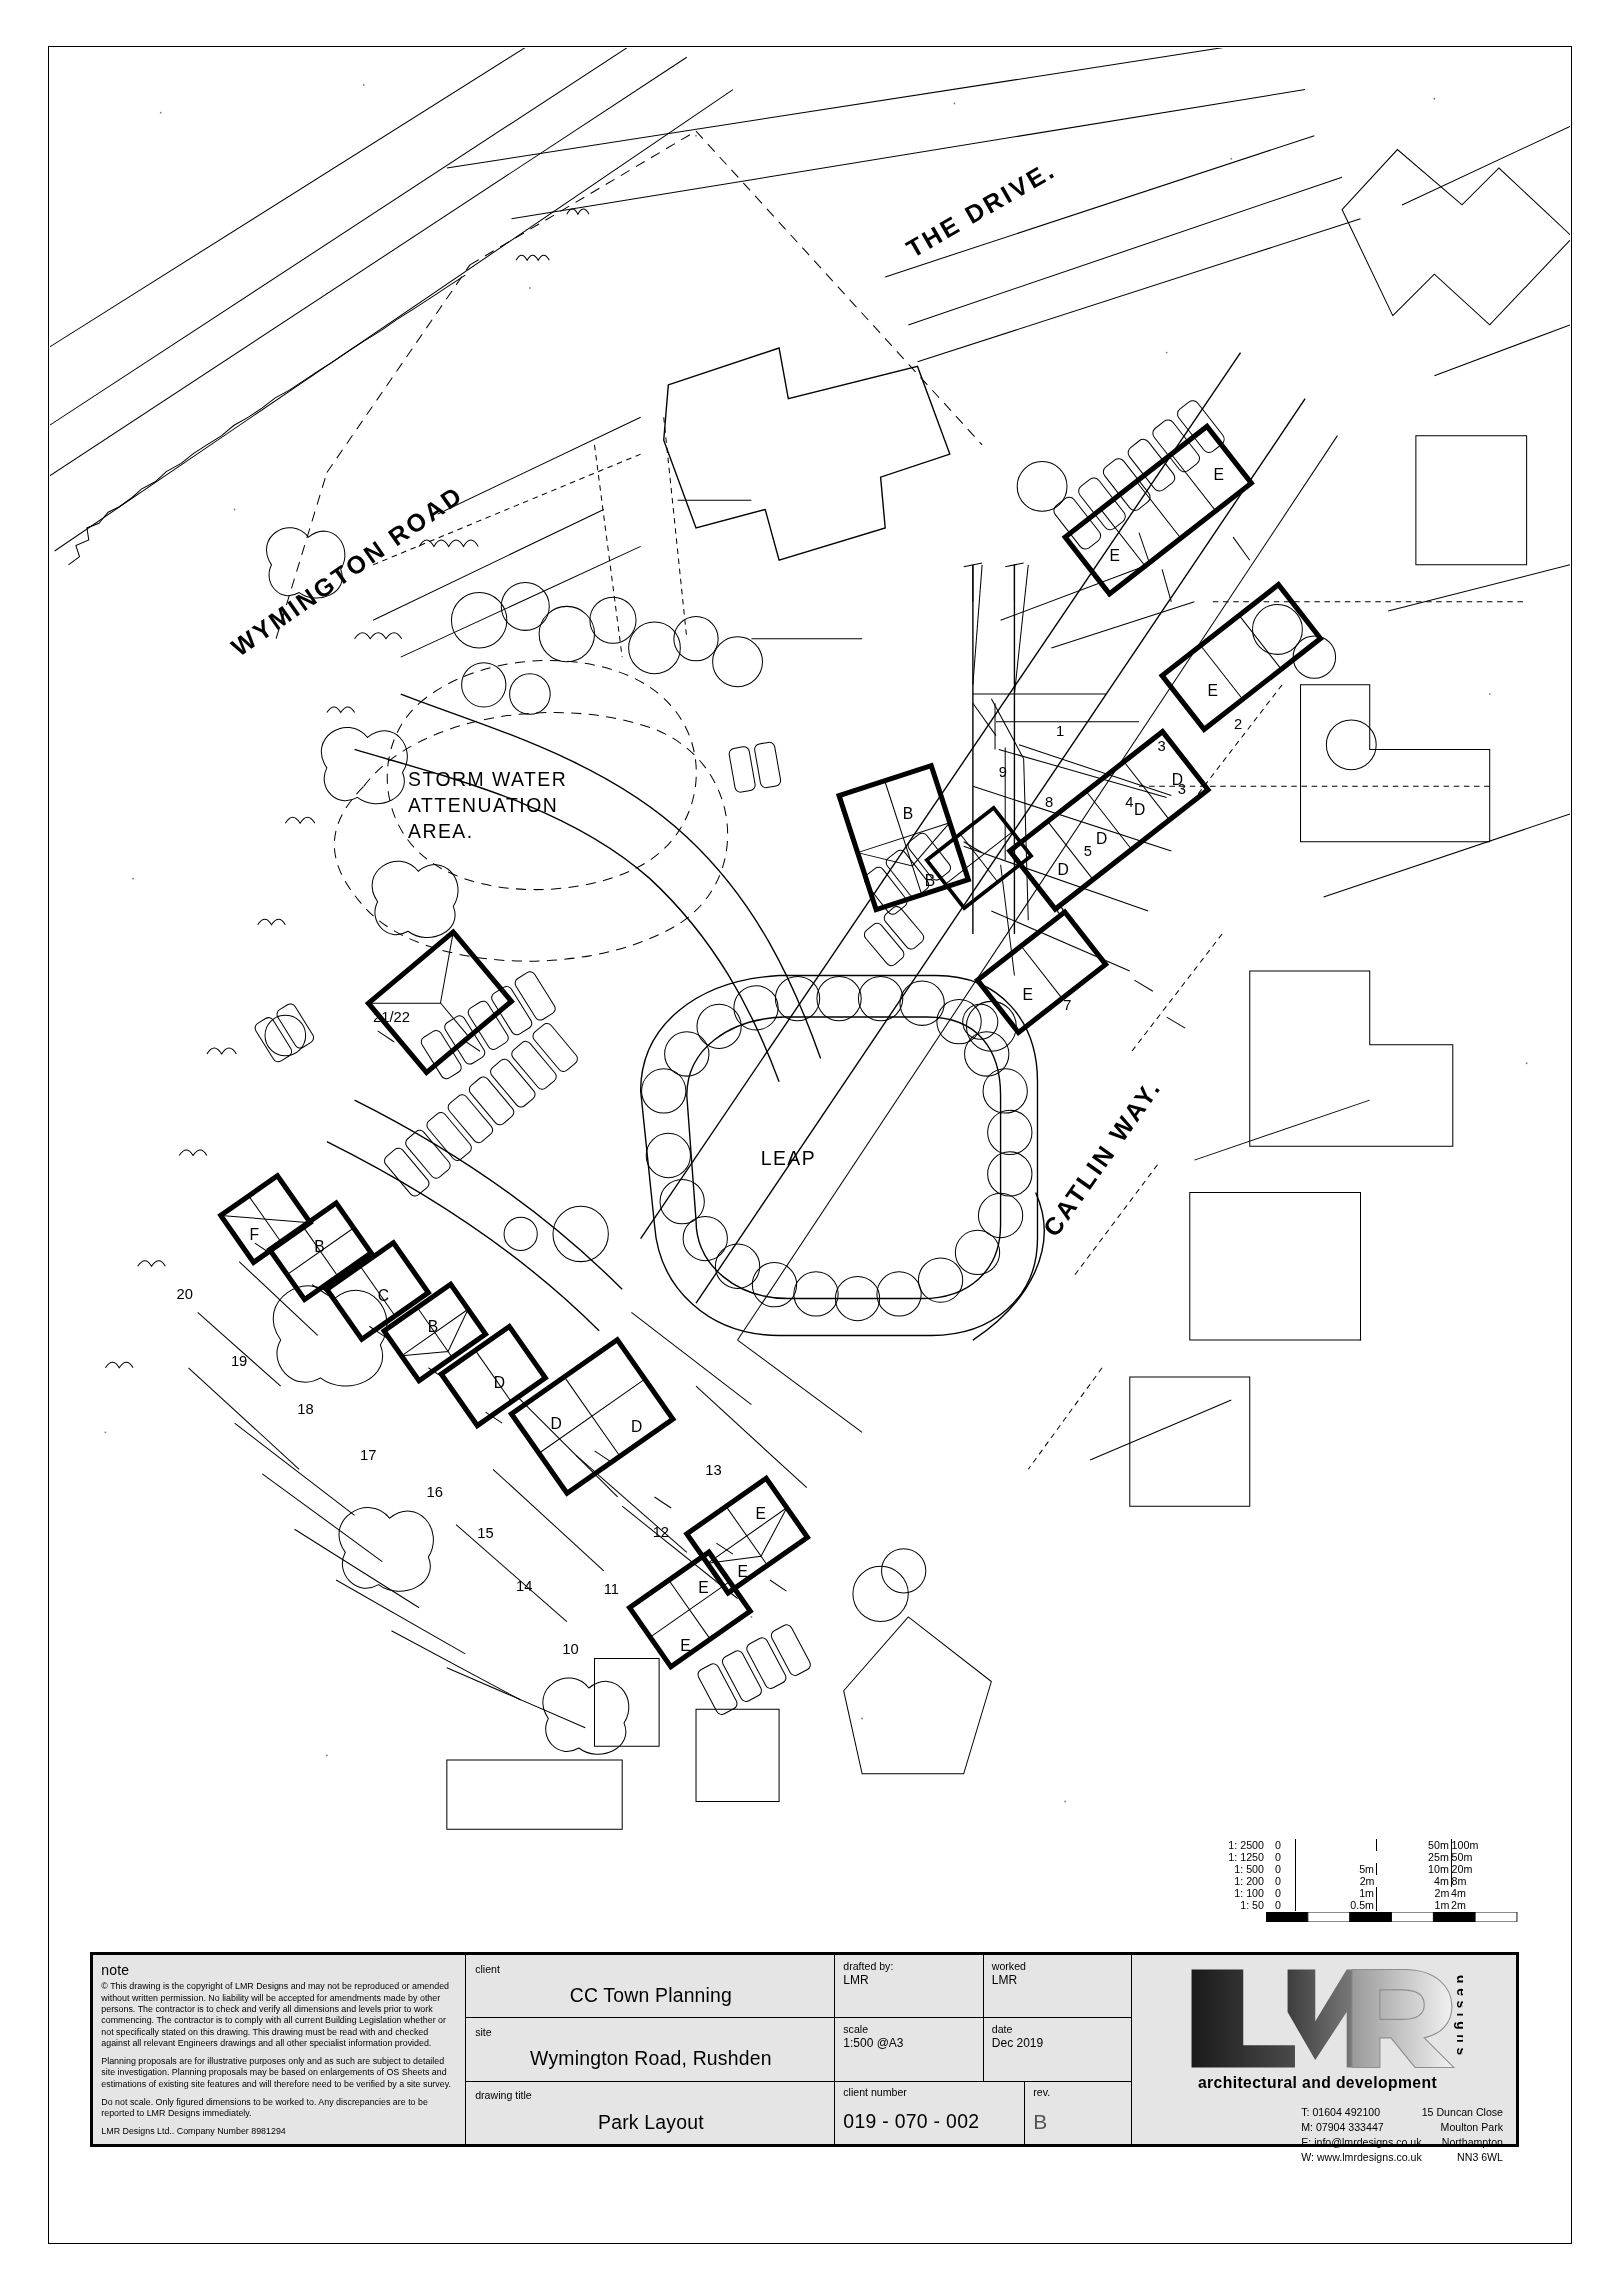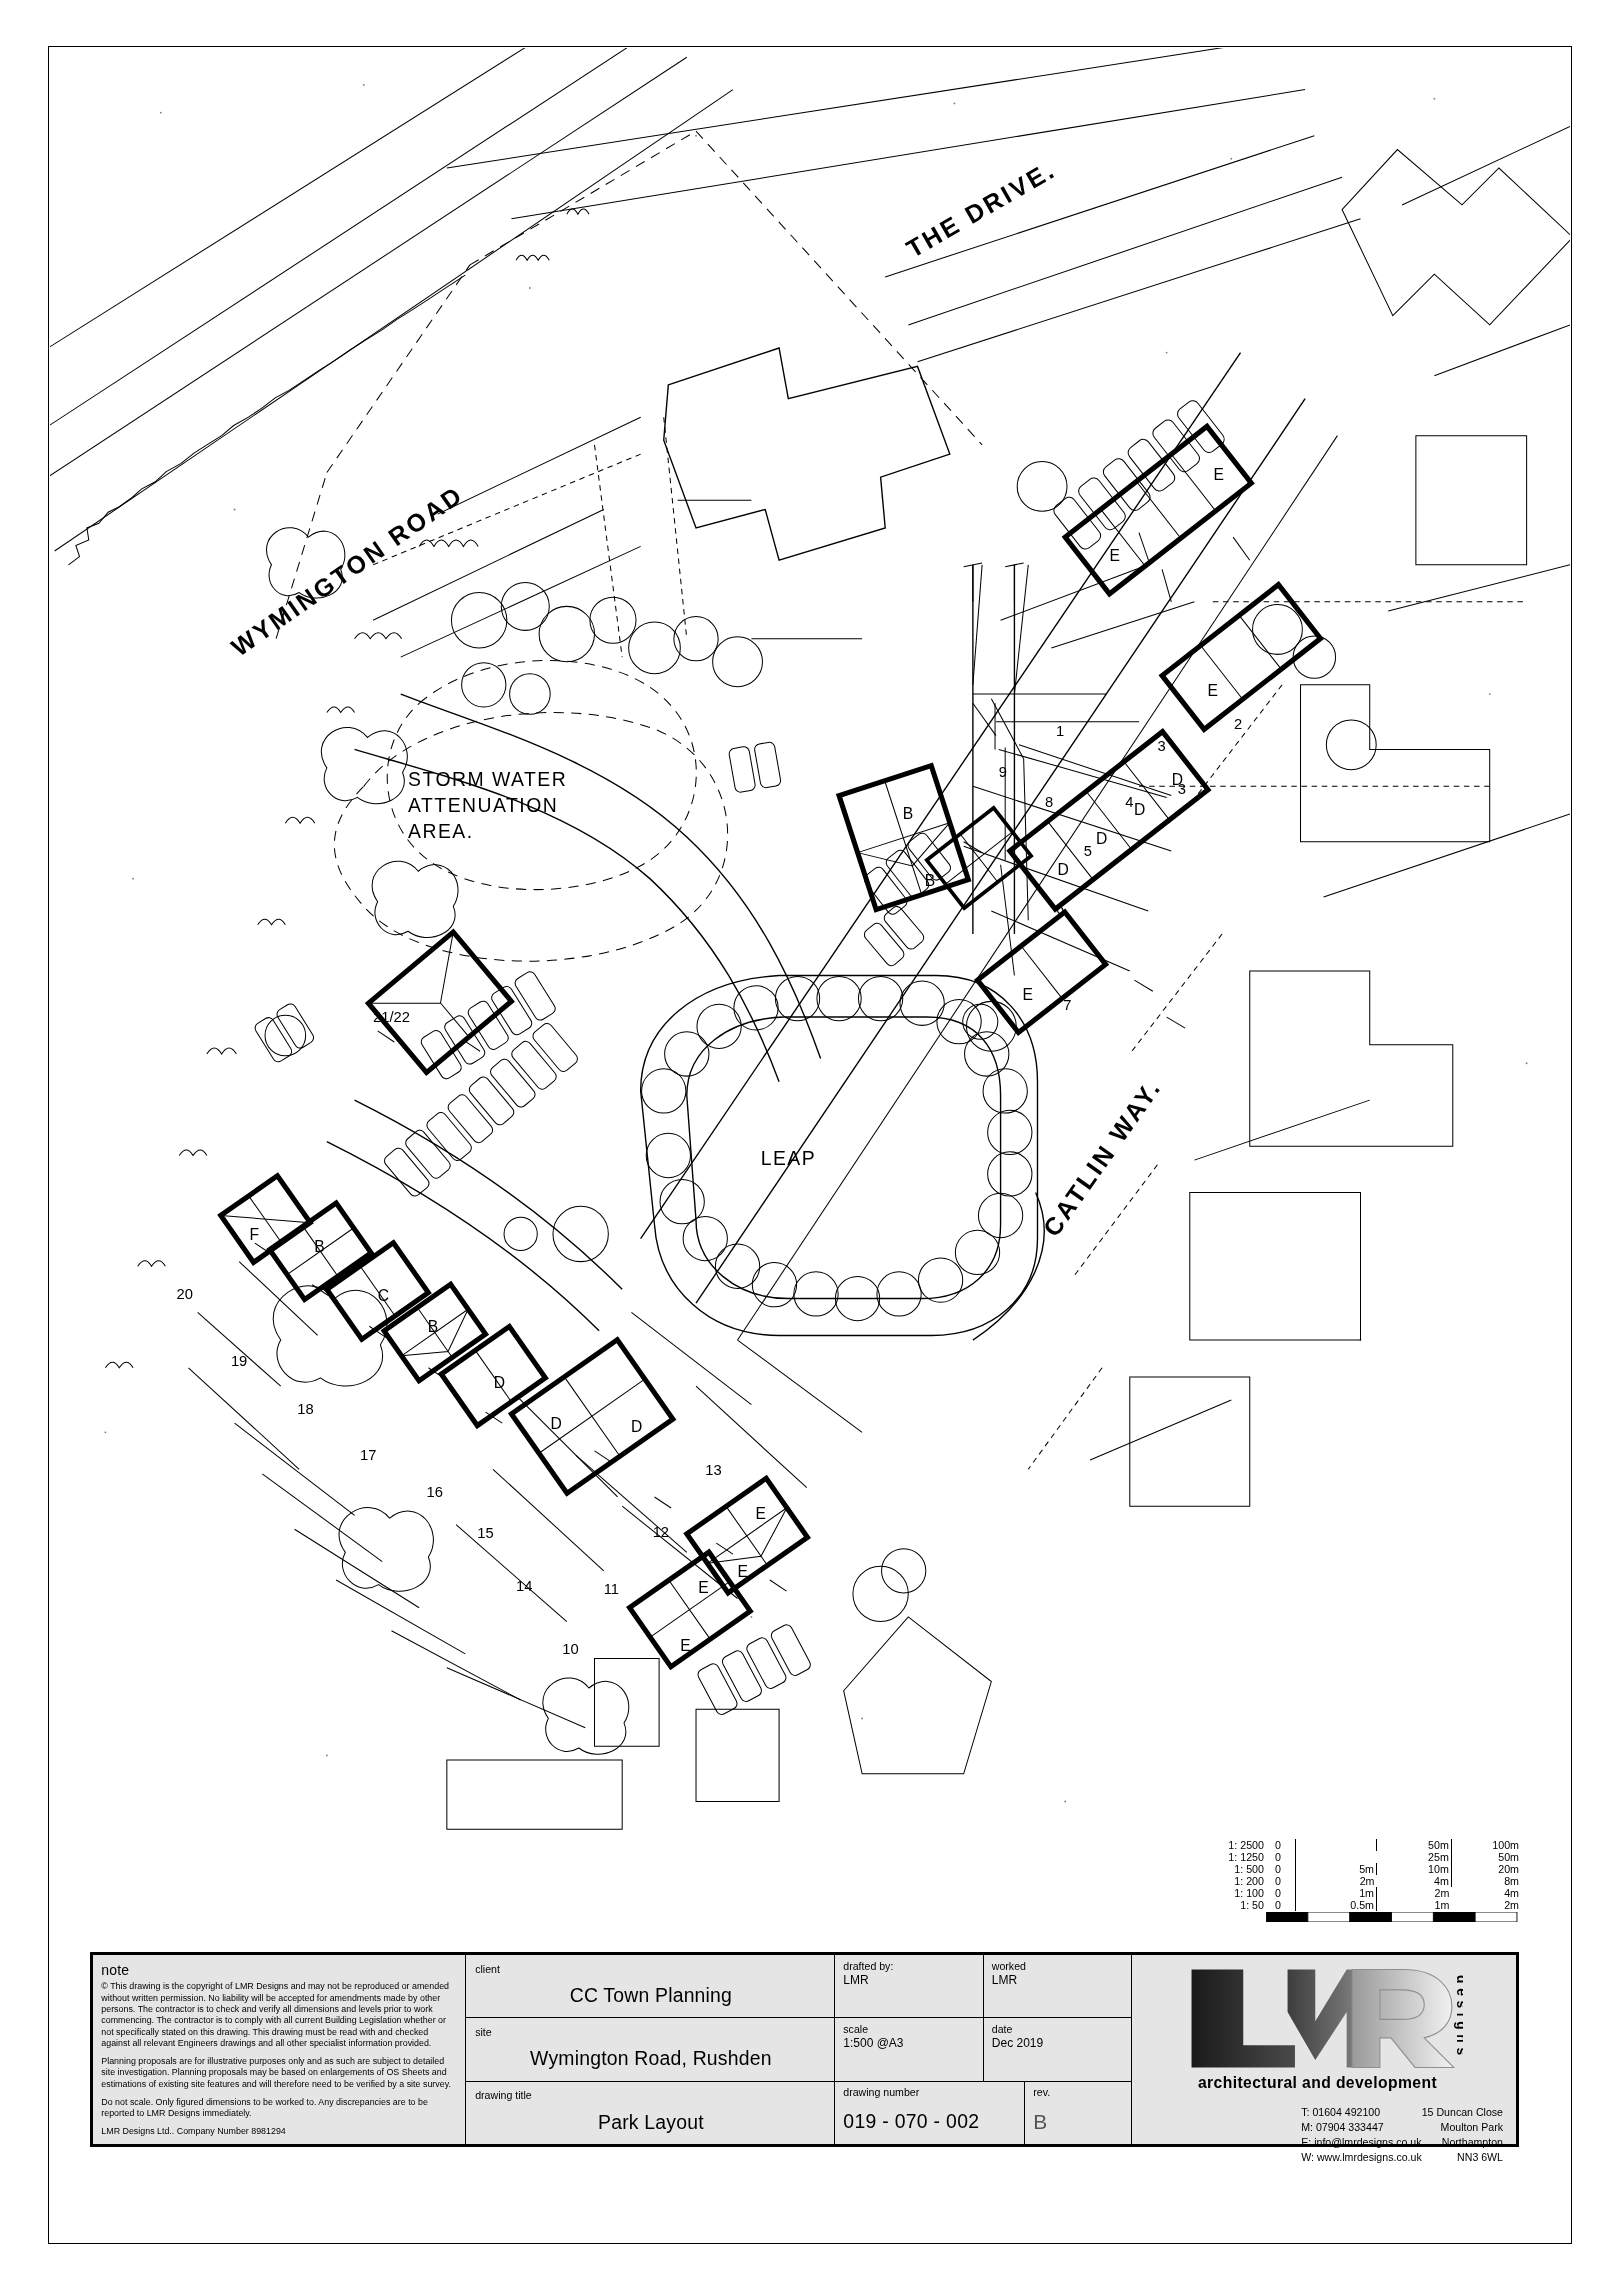--- a/index.html
+++ b/index.html
@@ -153,21 +153,21 @@
     width: 323px;
     font-size: 10.7px;
     line-height: 1.12;
   }
   #scale-bar table { border-collapse: collapse; width: 100%; }
   #scale-bar td { padding: 0; white-space: nowrap; font-size: 10.7px; }
   .sc-ratio { text-align: right; width: 68px; padding-right: 11px !important; }
   .sc-z  { width: 20px; text-align: left; border-left: none; }
   .sc-a  { width: 78px; text-align: right; padding-right: 1.8px !important; }
   .sc-b  { width: 72px; text-align: right; padding-right: 1.8px !important; }
-  .sc-c  { text-align: right; }
+  .sc-c  { }
   .tick-l { border-left: 1.3px solid #000; }
   #scale-graphic { margin-top: 0.9px; margin-left: 68px; }
 </style>
 </head>
 <body>
 
 <div id="sheet">
 
   <div id="sheet-border"></div>
 
@@ -747,21 +747,21 @@
           <span class="lbl">scale</span>
           <span class="val">1:500 @A3</span>
         </div>
         <div class="meta-cell">
           <span class="lbl">date</span>
           <span class="val">Dec 2019</span>
         </div>
       </div>
       <div class="meta-row">
         <div class="meta-cell big" style="flex:1.85 1 0;">
-          <span class="lbl">drawing number</span>
+          <span class="lbl">client number</span>
           <span class="val">019 - 070 - 002</span>
         </div>
         <div class="meta-cell big" style="flex:1 1 0; border-right:none;">
           <span class="lbl">rev.</span>
           <span class="val rev">B</span>
         </div>
       </div>
     </div>
 
     <div id="tb-brand" class="tb-col">

